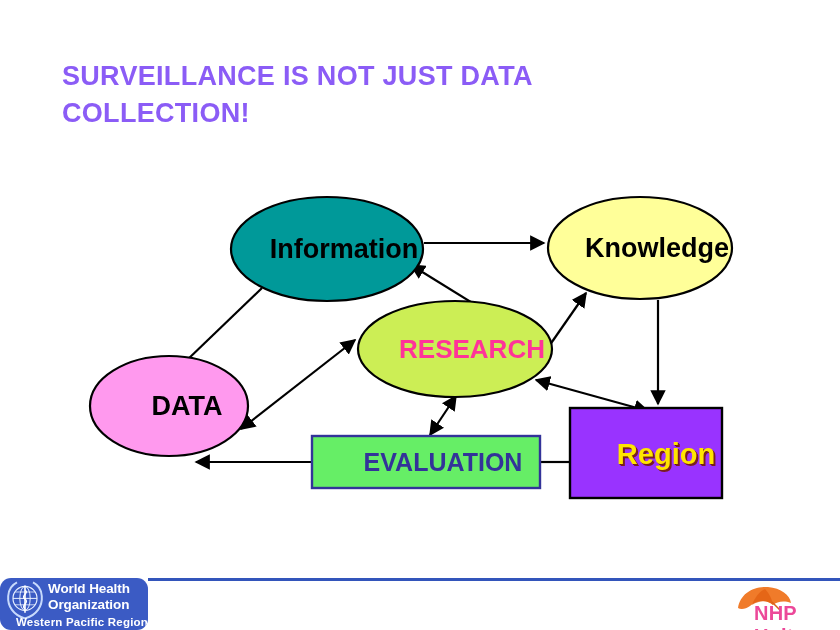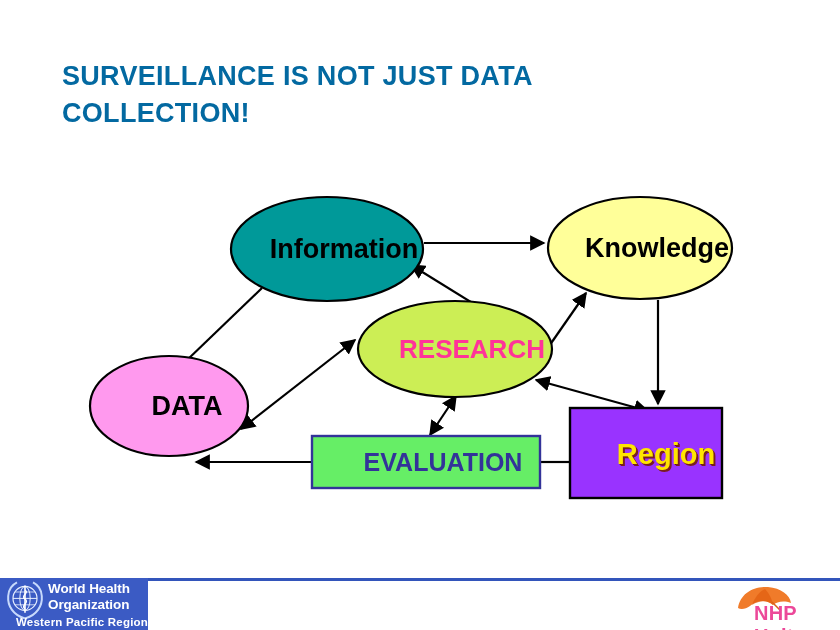--- a/index.html
+++ b/index.html
@@ -18,21 +18,21 @@
   
   #slide-title {
     position: absolute;
     left: 62px;
     top: 58px;
     width: 650px;
     font-size: 27px;
     font-weight: bold;
     line-height: 1.38;
     letter-spacing: 0.3px;
-    color: #0369a1;
+    color: #8b5cf6;
     white-space: pre-line;
   }
 
   
   #diagram {
     position: absolute;
     left: 0;
     top: 0;
     width: 840px;
     height: 630px;
@@ -79,20 +79,21 @@
     background: #3355bb;
   }
   #who-logo {
     position: absolute;
     left: 0;
     top: 578px;
     width: 148px;
     height: 52px;
     background: #3b5bc4;
     overflow: hidden;
+    border-radius: 11px;
   }
   #who-emblem {
     position: absolute;
     left: 5px;
     top: 2px;
     width: 40px;
     height: 40px;
   }
   #who-wordmark {
     position: absolute;

